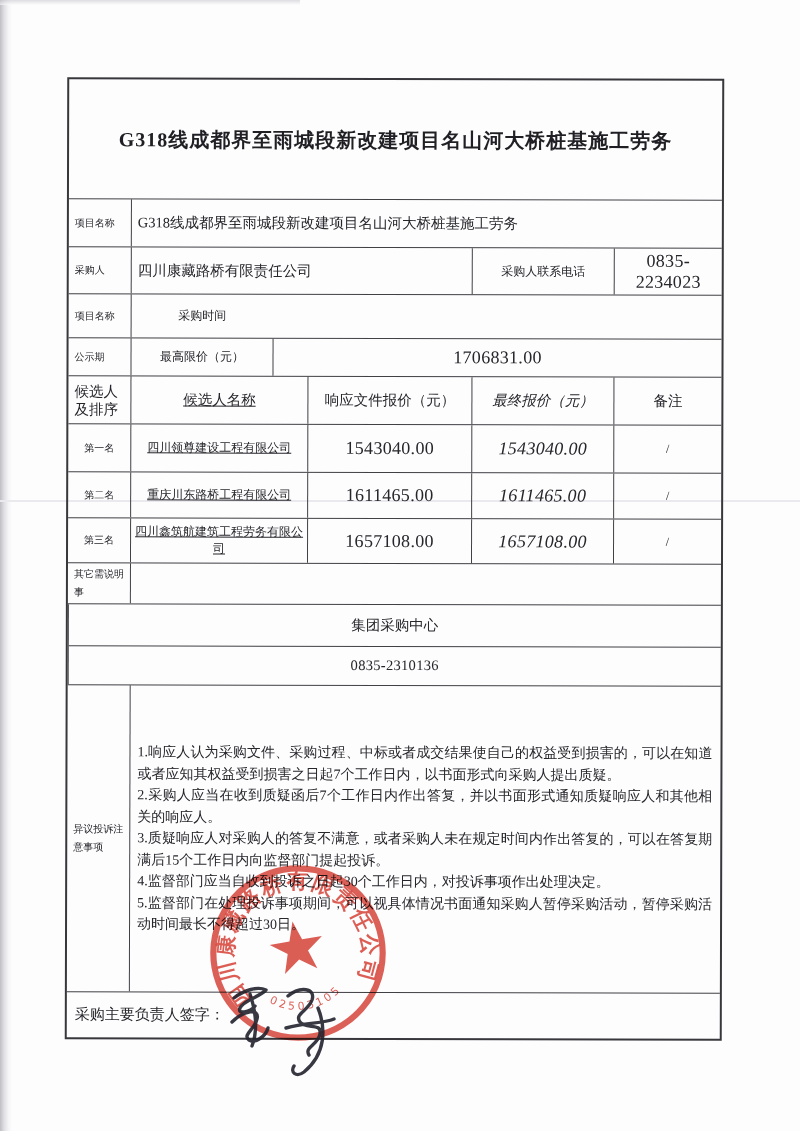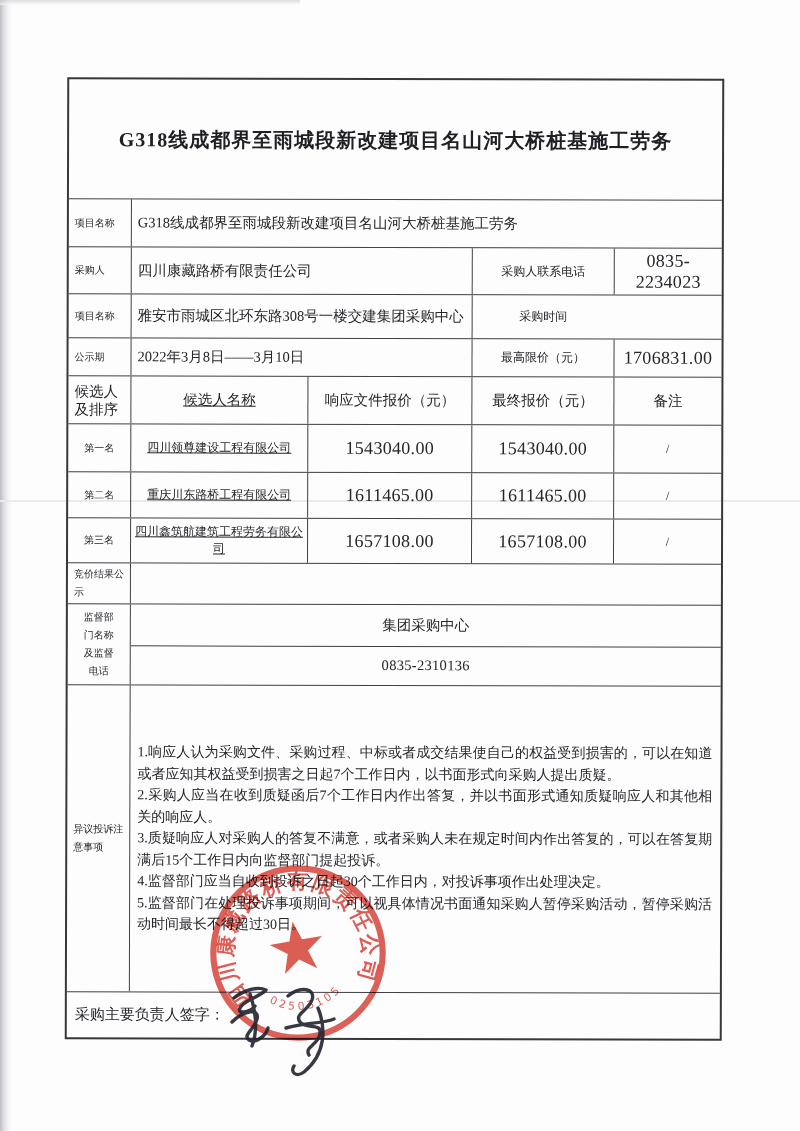--- a/index.html
+++ b/index.html
@@ -46,21 +46,21 @@
   .r-c3        { flex-basis:45px; }
   .r-other     { flex-basis:36px; }
   .r-super     { flex-basis:81px; }
   .r-objection { flex-basis:307px; }
   .r-sign      { flex:1 1 auto; }
 
   .w-value1 { flex:0 0 341px; }  
   .w-label2 { flex:0 0 142px; }
   .w-name   { flex:0 0 177px;text-decoration:underline; }
   .w-price  { flex:0 0 164px; }
-  .w-final  { flex:0 0 142px; }
+  .w-final  { flex:0 0 142px;font-style:italic; }
   .w-rest   { flex:1 1 auto; }
 
   .chead { font-size:14.5px; }
   .super-right { flex:1 1 auto; display:flex; flex-direction:column; border-left:1.5px solid #404045; box-sizing:border-box; }
   .super-sub { flex:1 1 auto; display:flex; align-items:center; justify-content:center; font-size:14.5px; }
   .super-sub + .super-sub { border-top:1.5px solid #404045; }
 
   .obj-content { flex:1 1 auto; padding:4px 8px 4px 7px; font-size:14px; line-height:21.5px; }
   .obj-content p { margin:0; text-align:justify; }
 
@@ -92,27 +92,25 @@
 
   <div class="row r-purchaser">
     <div class="cell nb c-label">采购人</div>
     <div class="cell val-left w-value1">四川康藏路桥有限责任公司</div>
     <div class="cell val-center w-label2">采购人联系电话</div>
     <div class="cell val-center w-rest num">0835-2234023</div>
   </div>
 
   <div class="row r-location">
     <div class="cell nb c-label">项目名称</div>
-    <div class="cell val-left w-value1">雅安市雨城区北环东路308号一楼交建集团采购中心</div>
     <div class="cell val-center w-label2">采购时间</div>
   </div>
 
   <div class="row r-publicity">
     <div class="cell nb c-label">公示期</div>
-    <div class="cell val-left w-value1">2022年3月8日——3月10日</div>
     <div class="cell val-center w-label2">最高限价（元）</div>
     <div class="cell val-center w-rest num">1706831.00</div>
   </div>
 
   <div class="row r-chead">
     <div class="cell nb c-label chead">候选人及排序</div>
     <div class="cell val-center w-name chead">候选人名称</div>
     <div class="cell val-center w-price chead">响应文件报价（元）</div>
     <div class="cell val-center w-final chead">最终报价（元）</div>
     <div class="cell val-center w-rest chead">备注</div>
@@ -136,26 +134,25 @@
 
   <div class="row r-c3">
     <div class="cell nb c-label center">第三名</div>
     <div class="cell val-center w-name" style="line-height:17px;">四川鑫筑航建筑工程劳务有限公司</div>
     <div class="cell val-center w-price num">1657108.00</div>
     <div class="cell val-center w-final num">1657108.00</div>
     <div class="cell val-center w-rest">/</div>
   </div>
 
   <div class="row r-other">
-    <div class="cell nb c-label">竞价结果公示</div>
+    <div class="cell nb c-label">其它需说明事</div>
     <div class="cell val-left w-rest"></div>
   </div>
 
   <div class="row r-super">
-    <div class="cell nb c-label center">监督部门名称及监督电话</div>
     <div class="super-right">
       <div class="super-sub">集团采购中心</div>
       <div class="super-sub num">0835-2310136</div>
     </div>
   </div>
 
   <div class="row r-objection">
     <div class="cell nb c-label">异议投诉注意事项</div>
     <div class="cell obj-content">
       <div>

